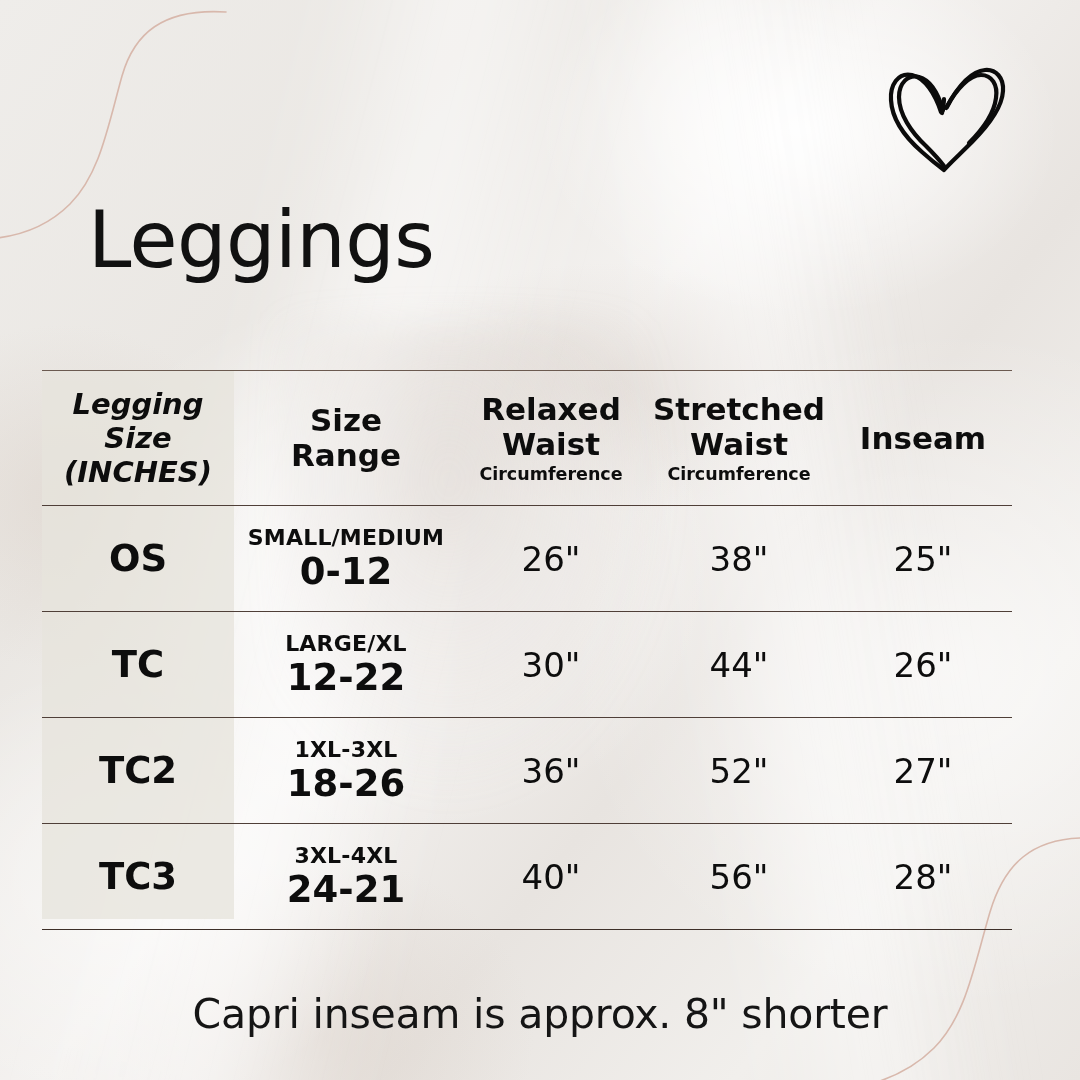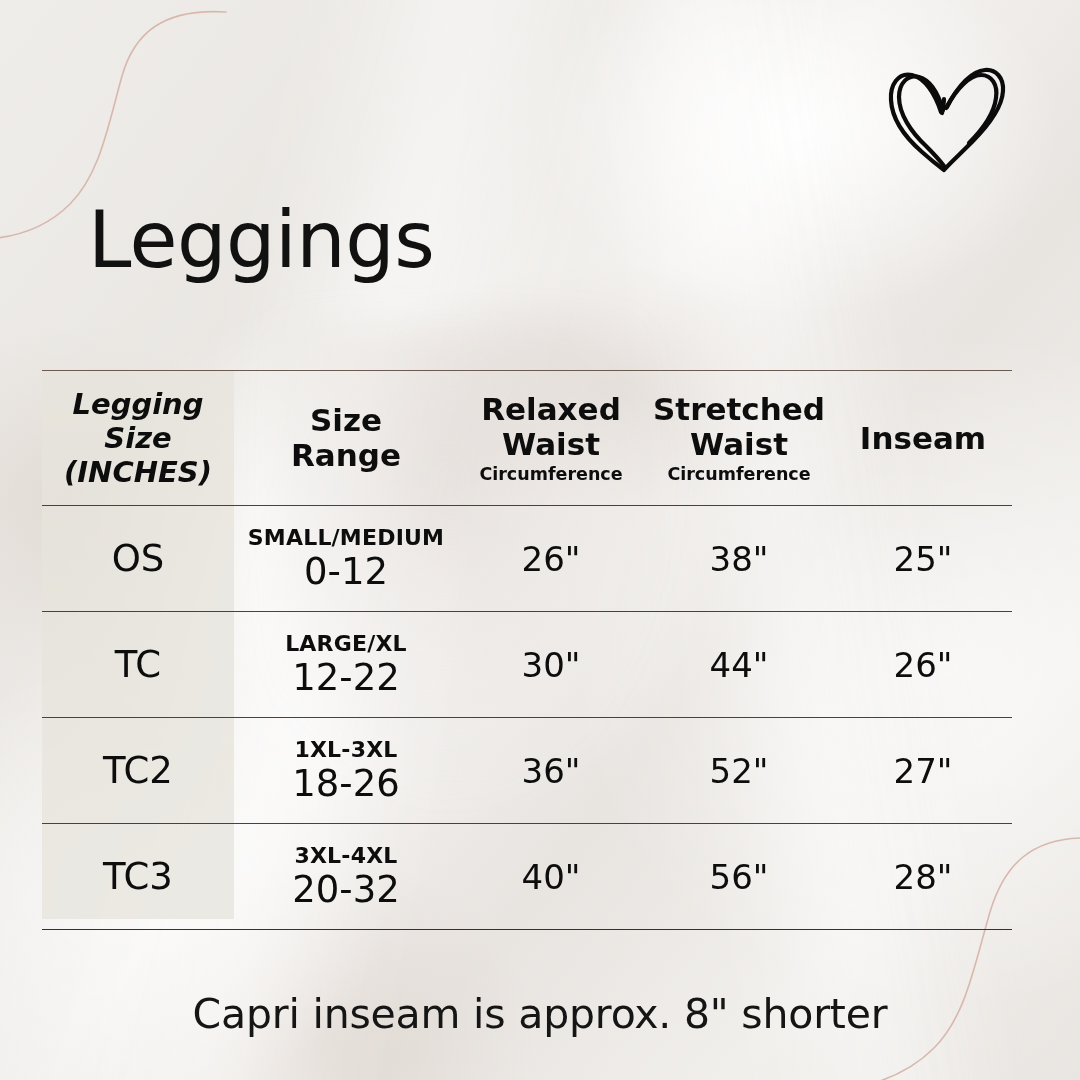--- a/index.html
+++ b/index.html
@@ -122,34 +122,34 @@
     font-size:17.5px;
     line-height:20px;
     display:block;
     margin-top:2px;
   }
 
   tbody tr { height:106px; }
   tbody td { padding:6px 2px; }
 
   .cell-size {
-    font-weight:400;
+    font-weight:700;
     font-size:37px;
     line-height:42px;
   }
   .range-top {
     display:block;
     font-weight:700;
     font-size:22px;
     line-height:26px;
     letter-spacing:0.2px;
   }
   .range-main {
     display:block;
-    font-weight:400;
+    font-weight:700;
     font-size:37px;
     line-height:42px;
   }
   .cell-meas {
     font-weight:400;
     font-size:34px;
     line-height:40px;
   }
 
   
@@ -257,21 +257,21 @@
           <span class="range-main">18-26</span>
         </td>
         <td class="cell-meas">36"</td>
         <td class="cell-meas">52"</td>
         <td class="cell-meas">27"</td>
       </tr>
       <tr>
         <td class="cell-size">TC3</td>
         <td>
           <span class="range-top">3XL-4XL</span>
-          <span class="range-main">20-32</span>
+          <span class="range-main">24-21</span>
         </td>
         <td class="cell-meas">40"</td>
         <td class="cell-meas">56"</td>
         <td class="cell-meas">28"</td>
       </tr>
     </tbody>
 </table>
 
 <div id="footer-note">Capri inseam is approx. 8" shorter</div>
 

